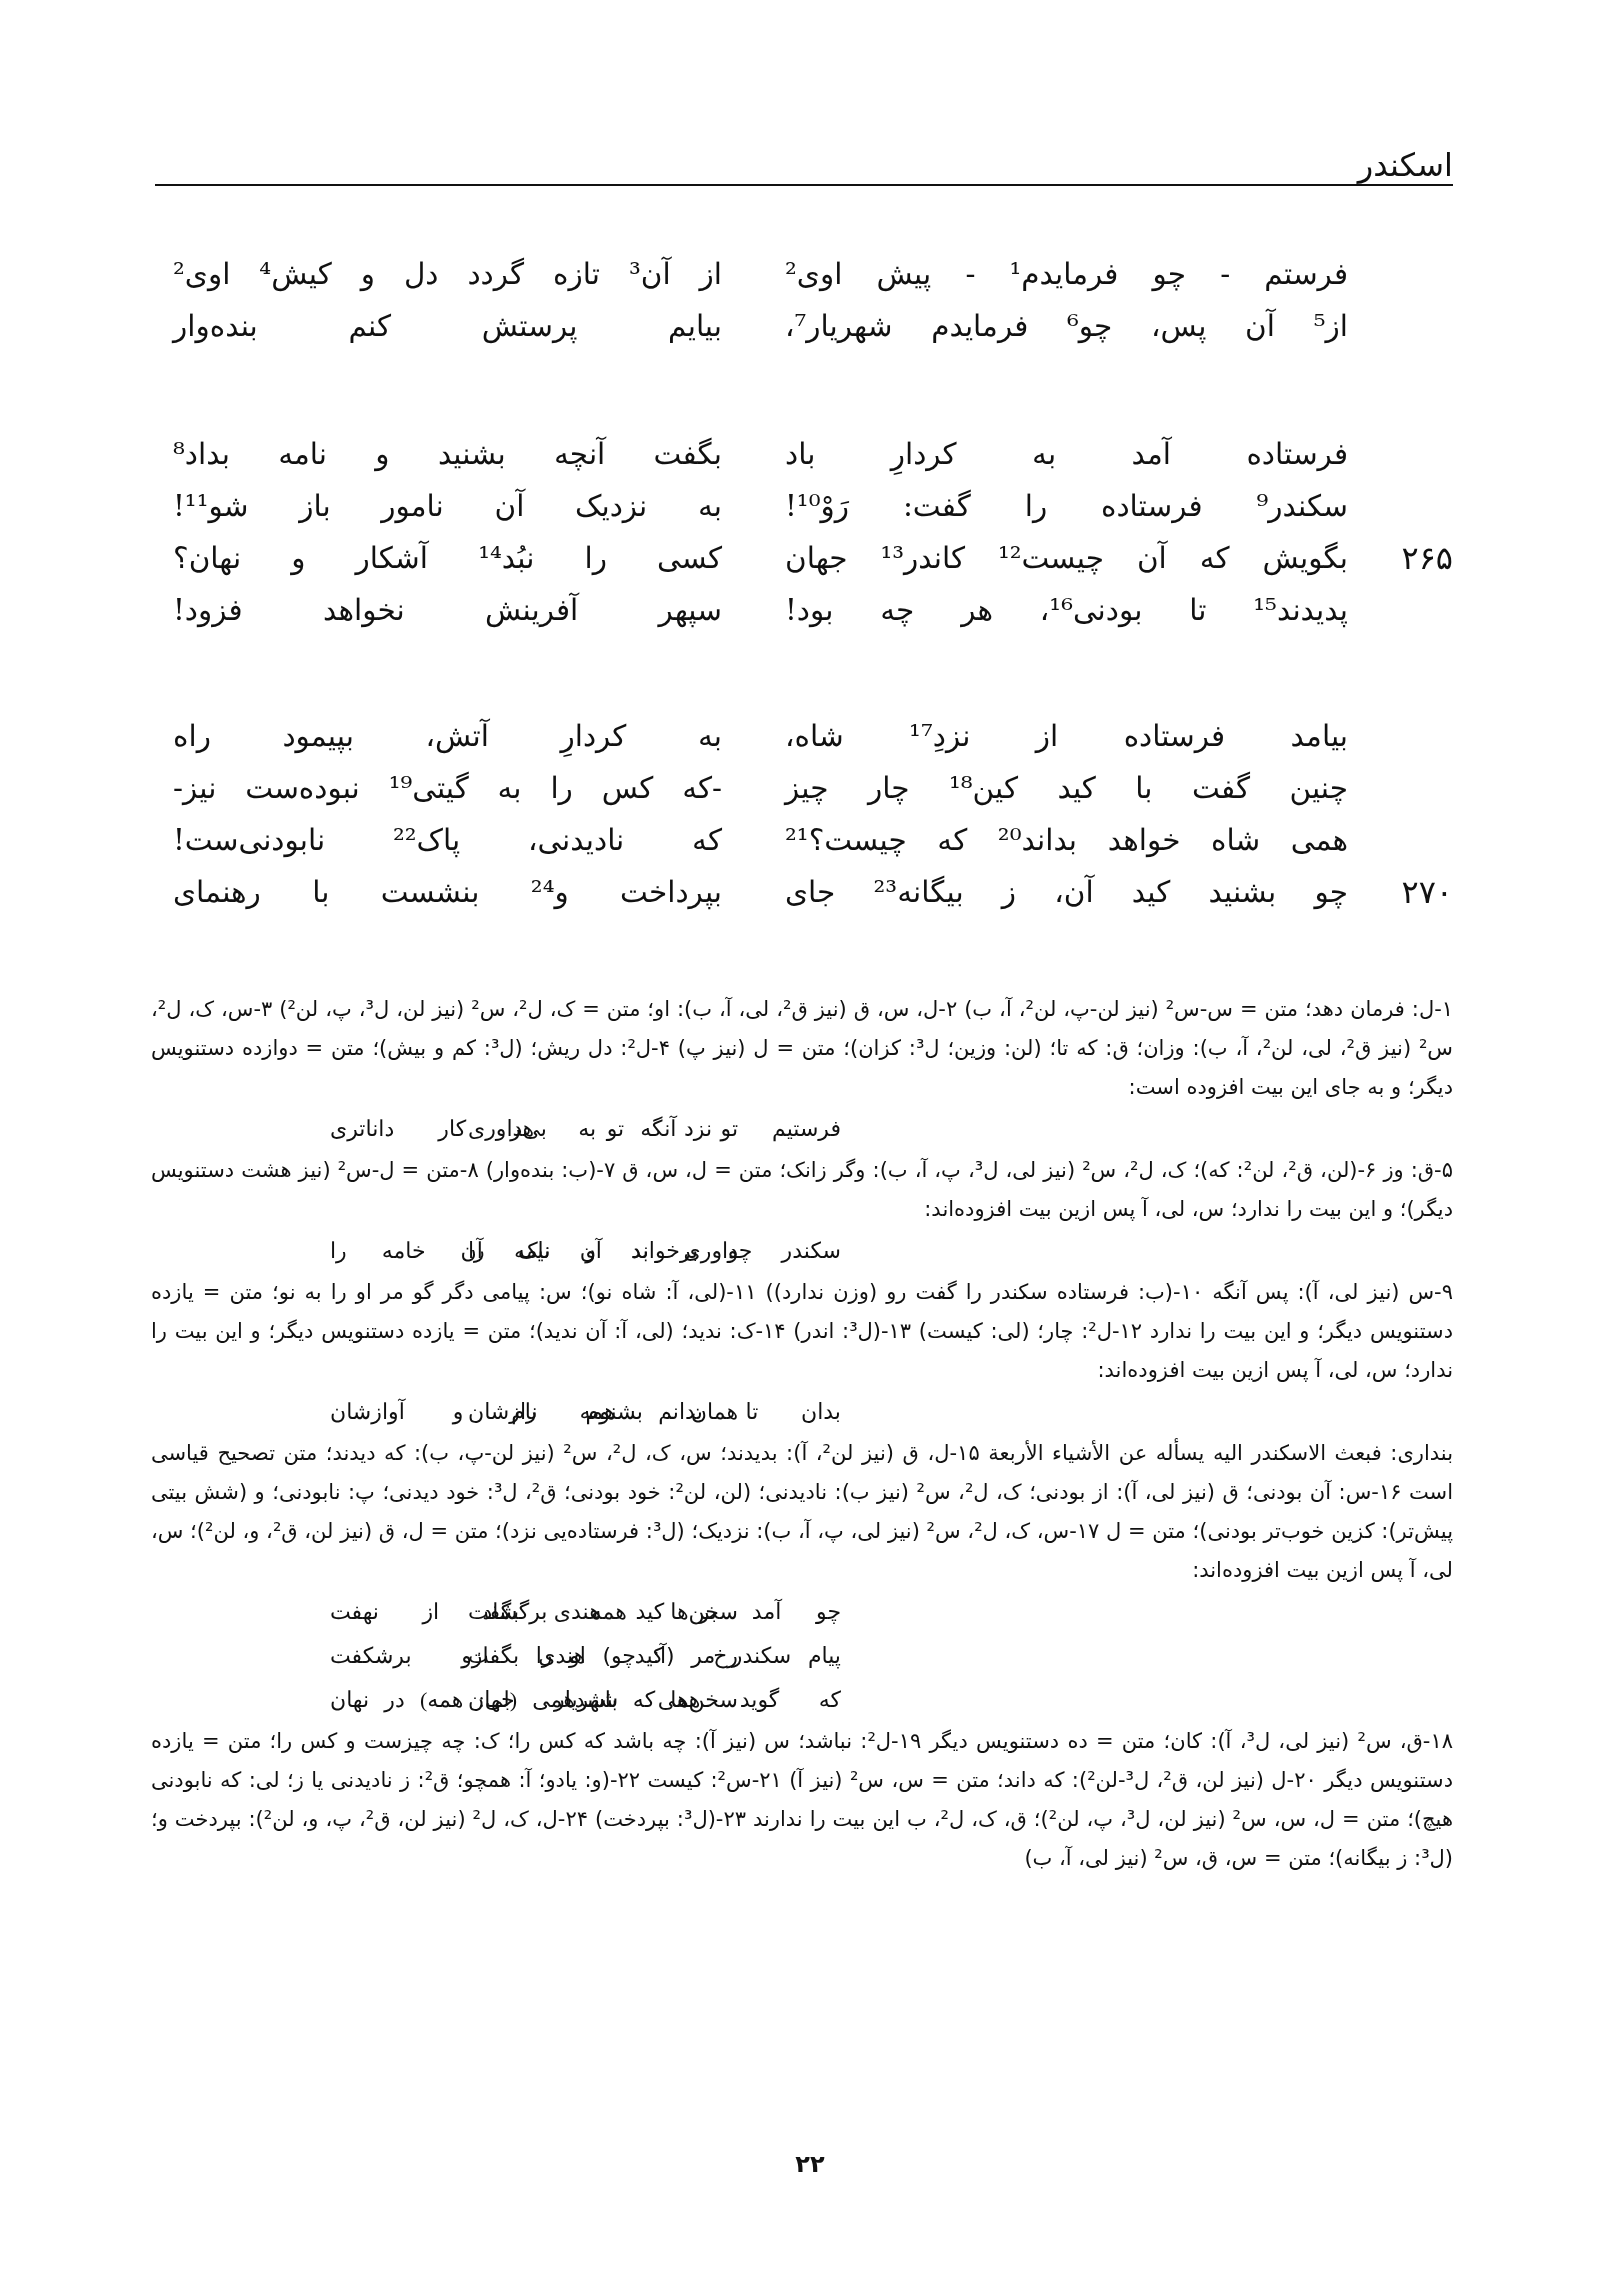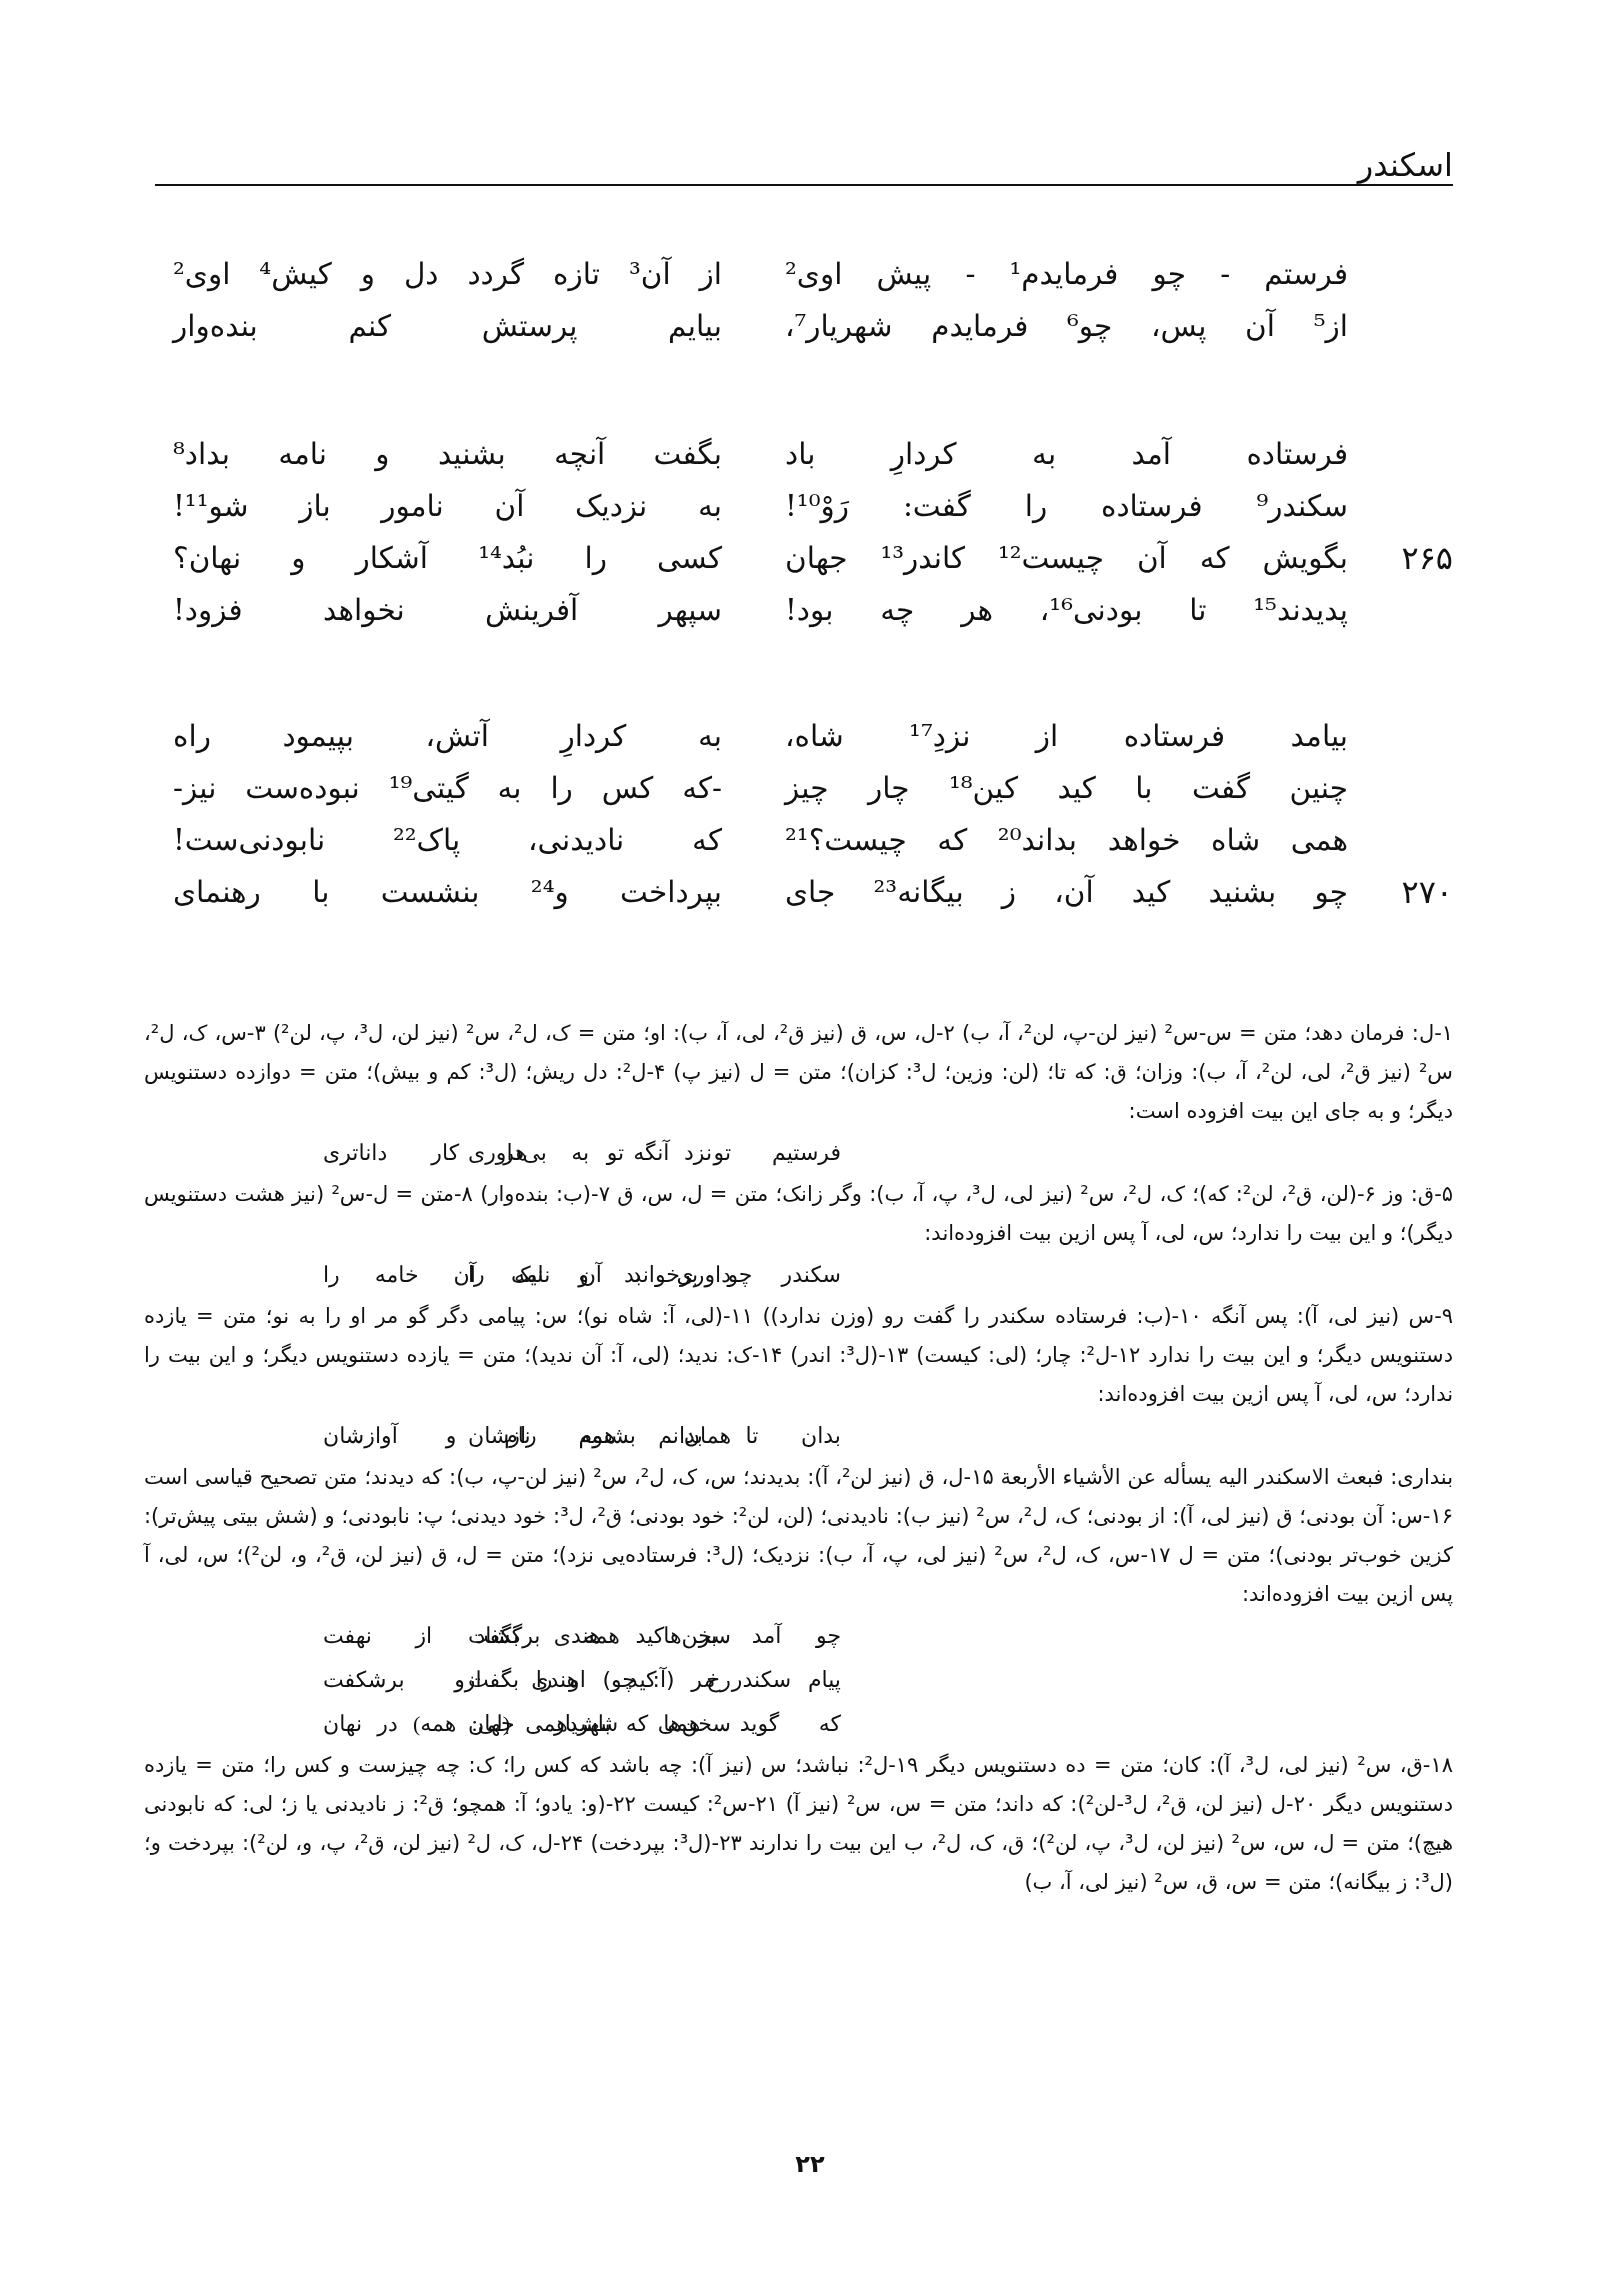--- a/index.html
+++ b/index.html
@@ -30,24 +30,23 @@
   }
   .hemistich.first { right: 105px; width: 563px; }
   .hemistich.second { right: 731px; width: 549px; }
   .verse-num {
     position: absolute; right: 0; top: 0; width: 91px; text-align: right;
     font-size: 32px;
   }
 
   
   .notes {
-    position: absolute; right: 167px; left: 144px; top: 990px;
+    position: absolute; right: 167px; left: 151px; top: 990px;
     font-family: "DejaVu Sans", sans-serif; font-size: 21px; line-height: 39px;
     text-align: justify;
-    margin-top: 24px;
   }
   .note-para { margin: 0; text-align: justify; }
   .added-verse {
     position: relative; height: 44px; line-height: 44px; font-size: 22px;
   }
   .av-a { position: absolute; top: 0; right: 612px; width: 373px; text-align: justify; text-align-last: justify; white-space: nowrap; }
   .av-b { position: absolute; top: 0; left: 179px; width: 408px; text-align: justify; text-align-last: justify; white-space: nowrap; font-family: Liberation Serif, serif; }
 
   .page-number {
     position: absolute; top: 2150px; left: 0; right: 0; text-align: center;

